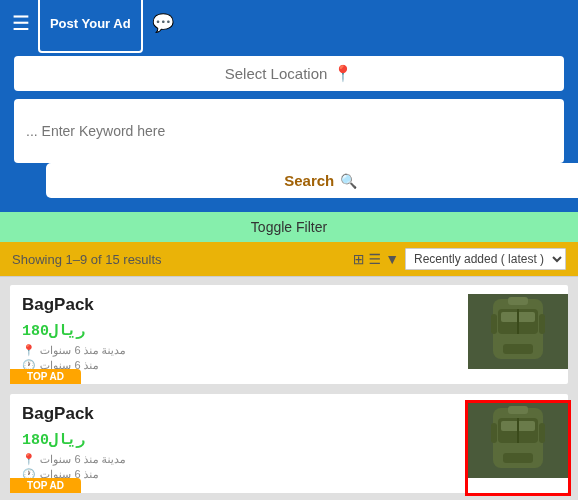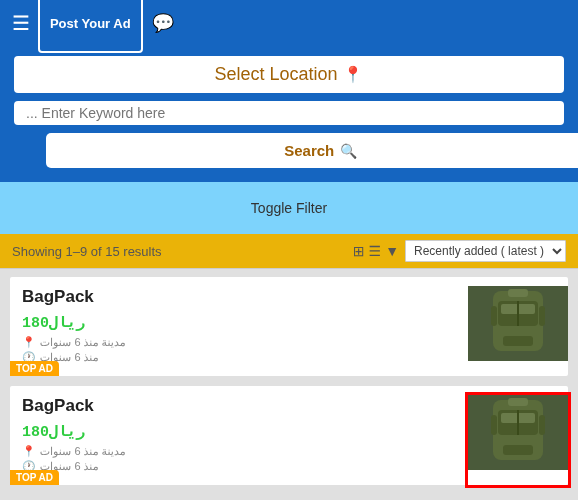--- a/index.html
+++ b/index.html
@@ -58,36 +58,36 @@
       background: white;
       border-radius: 4px;
       display: flex;
       align-items: center;
       justify-content: center;
       padding: 8px 12px;
       margin-bottom: 8px;
       cursor: pointer;
     }
     .search-location-text {
-      color: #a16207;
-      font-size: 18px;
+      color: #737373;
+      font-size: 15px;
       font-weight: 500;
     }
     .location-pin {
       color: #1565C0;
       margin-left: 6px;
       font-size: 16px;
     }
     .search-keyword-box {
       background: white;
       border-radius: 4px;
       display: flex;
       align-items: center;
-      padding: 4px 12px;
-      margin-bottom: 8px;
+      padding: 24px 12px;
+      margin-bottom: 0;
     }
     .search-keyword-input {
       border: none;
       outline: none;
       width: 100%;
       font-size: 14px;
       color: #aaa;
       background: transparent;
     }
     .search-btn {
@@ -105,23 +105,23 @@
       justify-content: center;
       gap: 6px;
       margin-left: 32px;
     }
     .search-icon-char {
       font-size: 14px;
     }
 
     
     .toggle-filter-bar {
-      background: #7dd3fc;
+      background: #86efac;
       text-align: center;
-      padding: 18px;
+      padding: 7px;
       font-size: 14px;
       color: #333;
       font-weight: 500;
       cursor: pointer;
     }
 
     
     .results-bar {
       background: #eab308;
       padding: 6px 12px;
@@ -203,21 +203,21 @@
       font-size: 11px;
     }
     .top-ad-badge {
       position: absolute;
       bottom: 0;
       left: 0;
       background: #FFA500;
       color: white;
       font-size: 10px;
       font-weight: bold;
-      padding: 2px 6px;
+      padding: 2px 17px;
       border-radius: 0 4px 0 0;
     }
     .card-image-wrapper {
       width: 100px;
       min-height: 90px;
       position: relative;
       flex-shrink: 0;
     }
     .card-image-wrapper.highlighted {
       outline: 3px solid red;

